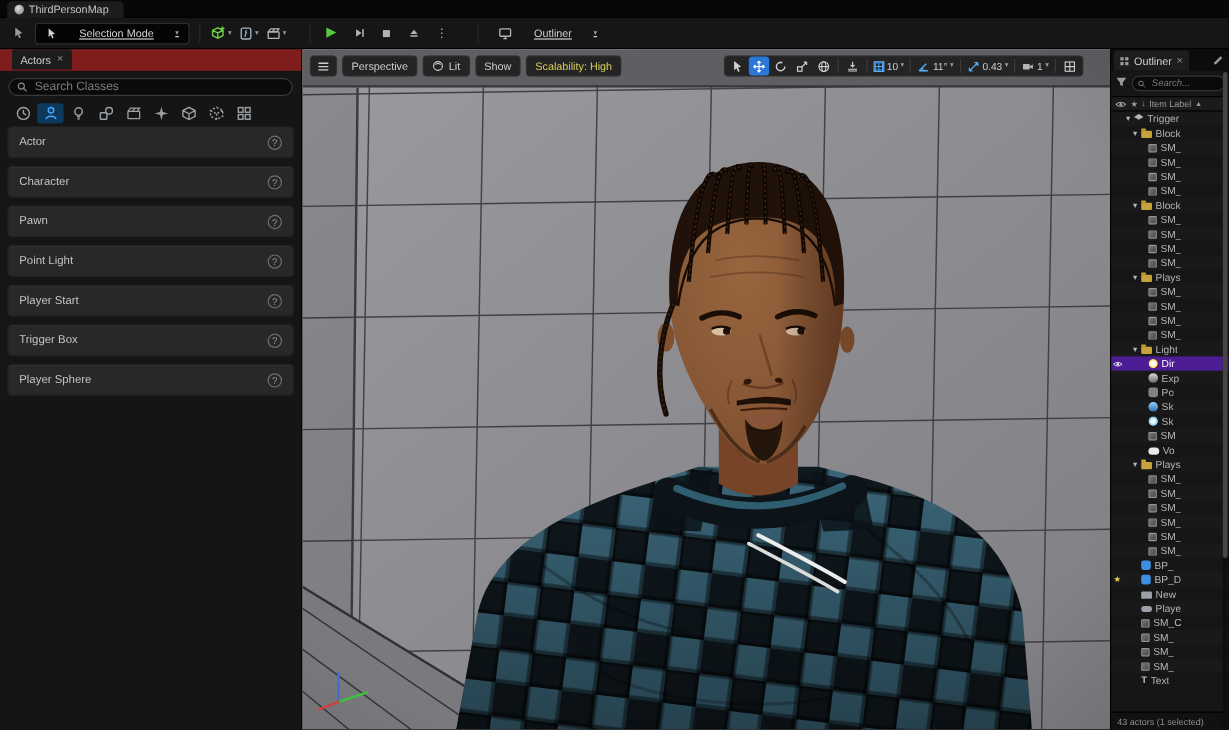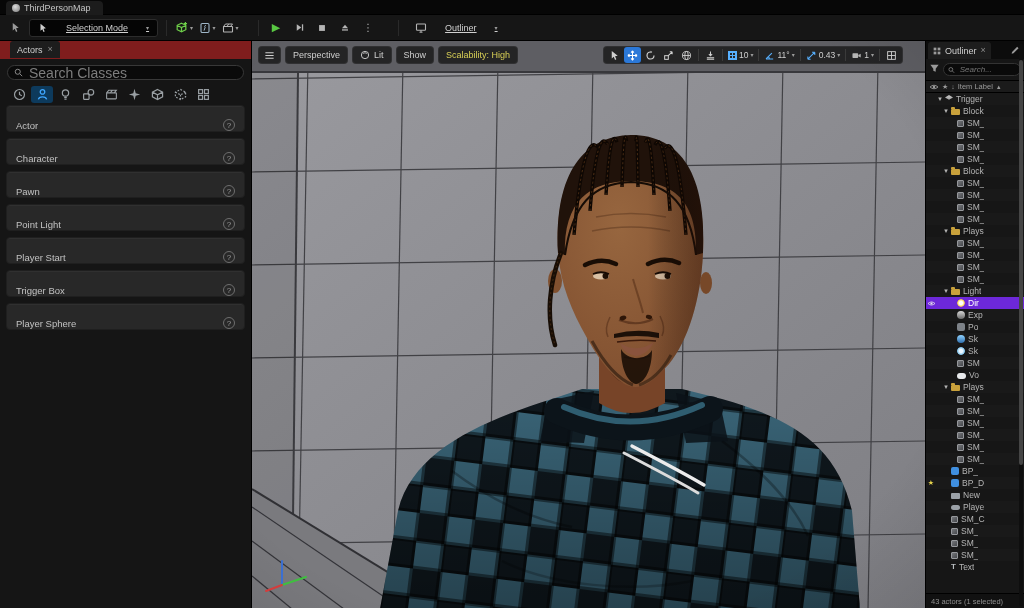--- a/index.html
+++ b/index.html
@@ -27,28 +27,28 @@
   .gap-play{margin-left:14px;}
   .gap-platform{margin-left:16px;}
 
   
   .place{position:absolute;top:41px;left:0;width:252px;bottom:0;background:#151515;border-right:1px solid #000;}
   .pa-tabs{height:18px;background:#7f1d1d;display:flex;align-items:flex-start;padding-left:10px;}
   .pa-tab{height:17px;background:#1d1d1d;border-radius:3px 3px 0 0;display:flex;align-items:center;gap:5px;padding:0 7px;font-size:9px;color:#cfcfcf;}
   .tab-close{color:#8a8a8a;font-size:9px;line-height:1;}
   .pa-search{margin:6px 7px 4px;height:15px;background:#0a0a0a;border:1px solid #383838;border-radius:8px;
     display:flex;align-items:center;gap:4px;padding:0 6px;}
-  .pa-search input{flex:1;background:transparent;border:none;outline:none;color:#bbb;font-size:14px;}
+  .pa-search input{flex:1;background:transparent;border:none;outline:none;color:#bbb;font-size:10px;}
   .pa-search input::placeholder{color:#7d7d7d;}
   .pa-cats{display:flex;gap:1px;padding:2px 8px;align-items:center;}
   .pa-cat{width:22px;height:17px;display:flex;align-items:center;justify-content:center;border-radius:3px;color:#9aa0a4;}
   .pa-cat.on{background:#0d3a5c;color:#3fa7ff;}
   .pa-cathead{text-align:center;font-size:8px;font-weight:bold;color:#8f8f8f;letter-spacing:.8px;padding:6px 0 4px;}
   .pa-row{margin:0 6px 6px;height:27px;background:#282828;border:1px solid #1f1f1f;border-radius:4px;
-    display:flex;align-items:flex-end;justify-content:space-between;padding:0 9px;font-size:9.5px;color:#c2c2c2;
+    display:flex;align-items:center;justify-content:space-between;padding:0 9px;font-size:9.5px;color:#c2c2c2;
     box-shadow:inset 0 1px 0 rgba(255,255,255,.04);}
   .pa-grab{width:12px;height:12px;border:1px solid #6e6e6e;border-radius:50%;color:#9a9a9a;font-size:8px;line-height:11px;text-align:center;flex:none;}
 
   
   .viewport{position:absolute;left:252px;top:41px;width:673px;bottom:0;background:#808084;overflow:hidden;}
   .viewport svg.scene{position:absolute;inset:0;}
   .vp-tb{position:absolute;top:5px;left:6px;right:22px;display:flex;justify-content:space-between;align-items:flex-start;}
   .vp-left,.vp-right{display:flex;gap:4px;align-items:center;}
   .vpill{height:18px;display:flex;align-items:center;gap:4px;background:rgba(14,14,14,.72);border:1px solid rgba(255,255,255,.06);
     border-radius:4px;padding:0 7px;font-size:9px;color:#cfcfcf;}
@@ -72,21 +72,21 @@
   .otools{display:flex;align-items:center;gap:3px;padding:3px 3px;background:#161616;}
   .o-search{flex:1;height:13px;background:#0a0a0a;border:1px solid #333;border-radius:7px;display:flex;align-items:center;gap:3px;padding:0 4px;}
   .o-search input{width:100%;background:transparent;border:none;outline:none;color:#bbb;font-size:8px;font-style:italic;}
   .o-search input::placeholder{color:#777;}
   .ohead{height:13px;display:flex;align-items:center;gap:3px;padding:0 3px;background:#1b1b1b;border-top:1px solid #000;border-bottom:1px solid #000;
     color:#9a9a9a;font-size:7.5px;white-space:nowrap;overflow:hidden;}
   .ohead .hstar{font-size:7px;} .ohead .harrow{font-size:7px;} .ohead .hsort{font-size:6px;}
   .orows{flex:1;overflow:hidden;position:relative;}
   .orow{height:12px;display:flex;align-items:center;font-size:8.5px;color:#b5b5b5;white-space:nowrap;overflow:hidden;padding-right:4px;}
   .orow:nth-child(odd){background:#191919;}
-  .orow.sel{background:#6d28d9;color:#fff;}
+  .orow.sel{background:#4c1d95;color:#fff;}
   .oslot{width:10px;flex:none;display:flex;align-items:center;justify-content:center;font-size:7px;color:#e8d44c;}
   .oind{flex:none;display:inline-block;}
   .oex{width:8px;flex:none;font-size:7px;color:#b5b5b5;text-align:center;}
   .olabel{overflow:hidden;}
   .oic{flex:none;margin:0 3px 0 1px;display:inline-block;}
   .oic-folder{width:9px;height:6px;background:#c9a13b;border-radius:1px;position:relative;margin-top:1px;}
   .oic-folder::before{content:"";position:absolute;top:-2px;left:0;width:4px;height:2px;background:#c9a13b;border-radius:1px 1px 0 0;}
   .oic-mesh{width:7px;height:7px;border:1px solid #96989c;background:linear-gradient(135deg,#75777b,#46484c);border-radius:1px;}
   .oic-level{width:8px;height:8px;background:linear-gradient(180deg,#c8c8c8,#8a8a8a);clip-path:polygon(50% 0,100% 30%,50% 60%,0 30%);}
   .oic-dirlight{width:8px;height:8px;border-radius:50%;background:radial-gradient(circle,#ffffff 30%,#ffd94d 60%,rgba(255,217,77,0) 75%);}

